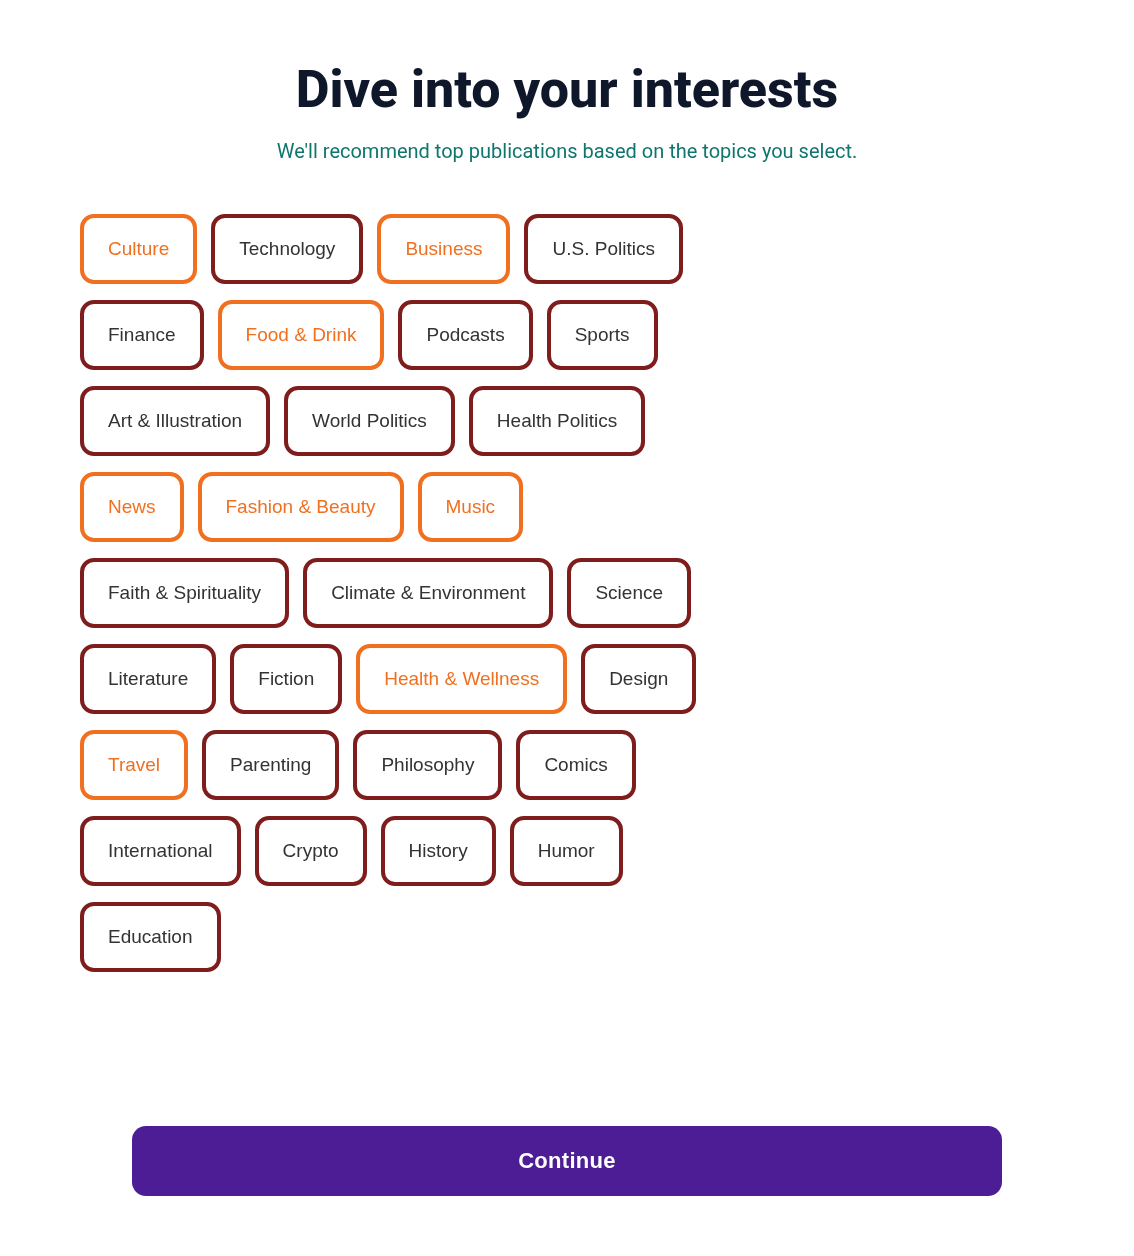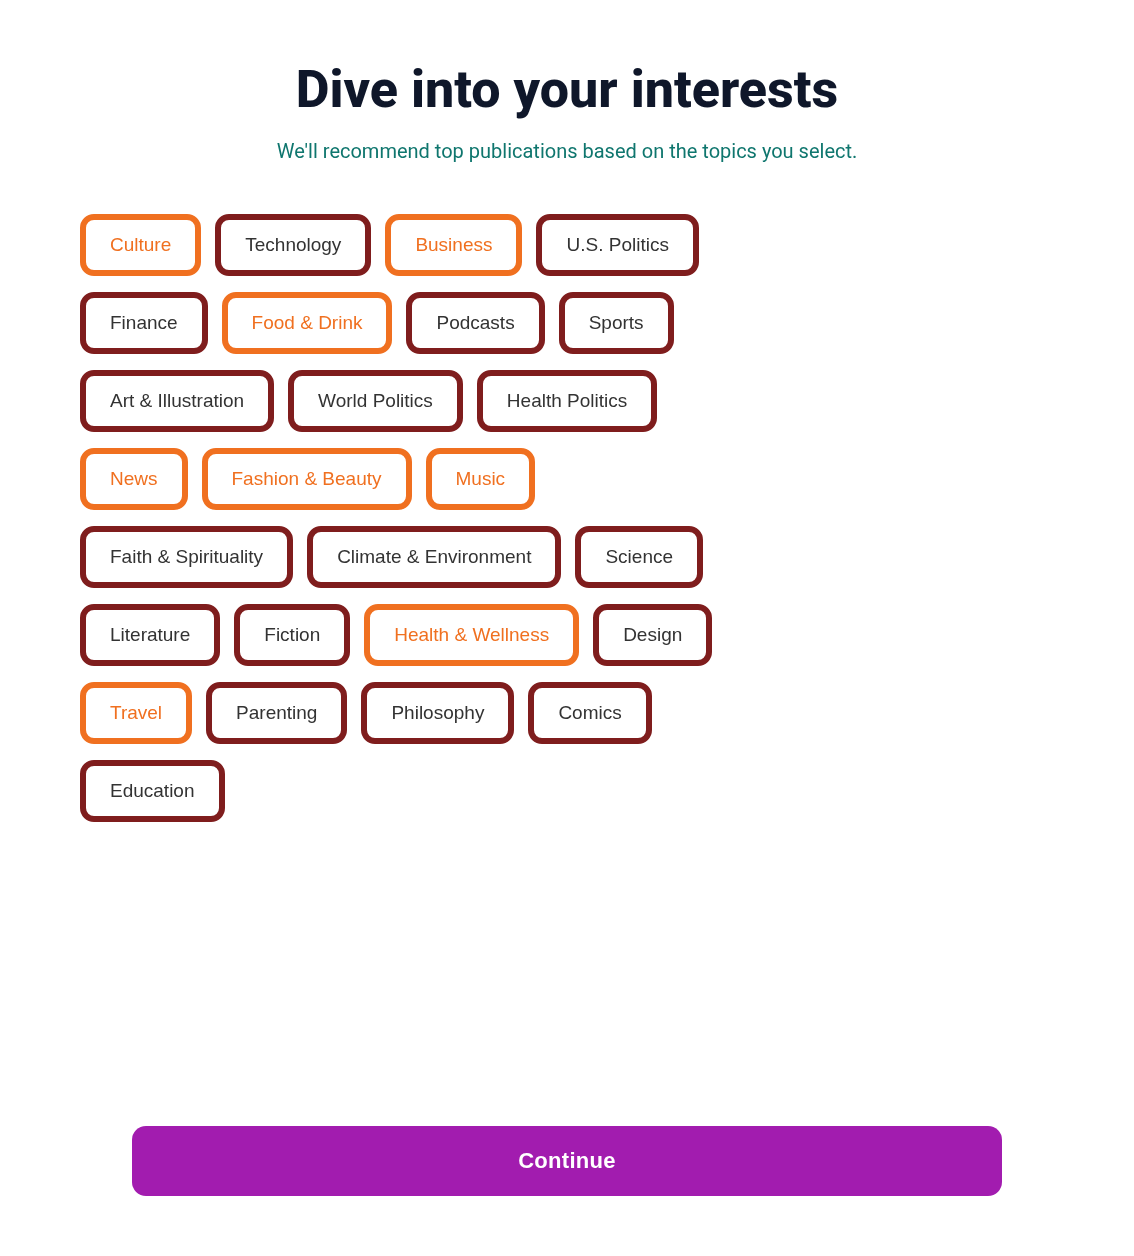--- a/index.html
+++ b/index.html
@@ -61,44 +61,44 @@
       display: flex;
       flex-wrap: wrap;
       gap: 14px;
       align-items: center;
     }
 
     .topic-tag {
       display: inline-flex;
       align-items: center;
       justify-content: center;
-      padding: 14px 24px;
+      padding: 20px 24px;
       border-radius: 14px;
-      border: 6px solid #7f1d1d;
+      border: 4px solid #7f1d1d;
       background: #ffffff;
       font-size: 19px;
       font-weight: 500;
       color: #333333;
       cursor: pointer;
       white-space: nowrap;
       transition: all 0.15s ease;
       user-select: none;
     }
 
     .topic-tag.selected {
       border-color: #f07020;
       color: #f07020;
       background: #ffffff;
     }
 
     .continue-btn {
       width: 100%;
       max-width: 870px;
       padding: 22px;
-      background: #a21caf;
+      background: #4c1d95;
       color: #ffffff;
       border: none;
       border-radius: 14px;
       font-size: 22px;
       font-weight: 600;
       cursor: pointer;
       letter-spacing: 0.3px;
       margin-top: auto;
     }
   </style>
@@ -147,19 +147,25 @@
         <button class="topic-tag selected">Health &amp; Wellness</button>
         <button class="topic-tag">Design</button>
       </div>
       <div class="topics-row">
         <button class="topic-tag selected">Travel</button>
         <button class="topic-tag">Parenting</button>
         <button class="topic-tag">Philosophy</button>
         <button class="topic-tag">Comics</button>
       </div>
       <div class="topics-row">
+        <button class="topic-tag">International</button>
+        <button class="topic-tag">Crypto</button>
+        <button class="topic-tag">History</button>
+        <button class="topic-tag">Humor</button>
+      </div>
+      <div class="topics-row">
         <button class="topic-tag">Education</button>
       </div>
     </div>
 
   <button class="continue-btn">Continue</button>
 
 </div>
 
 </body></html>

